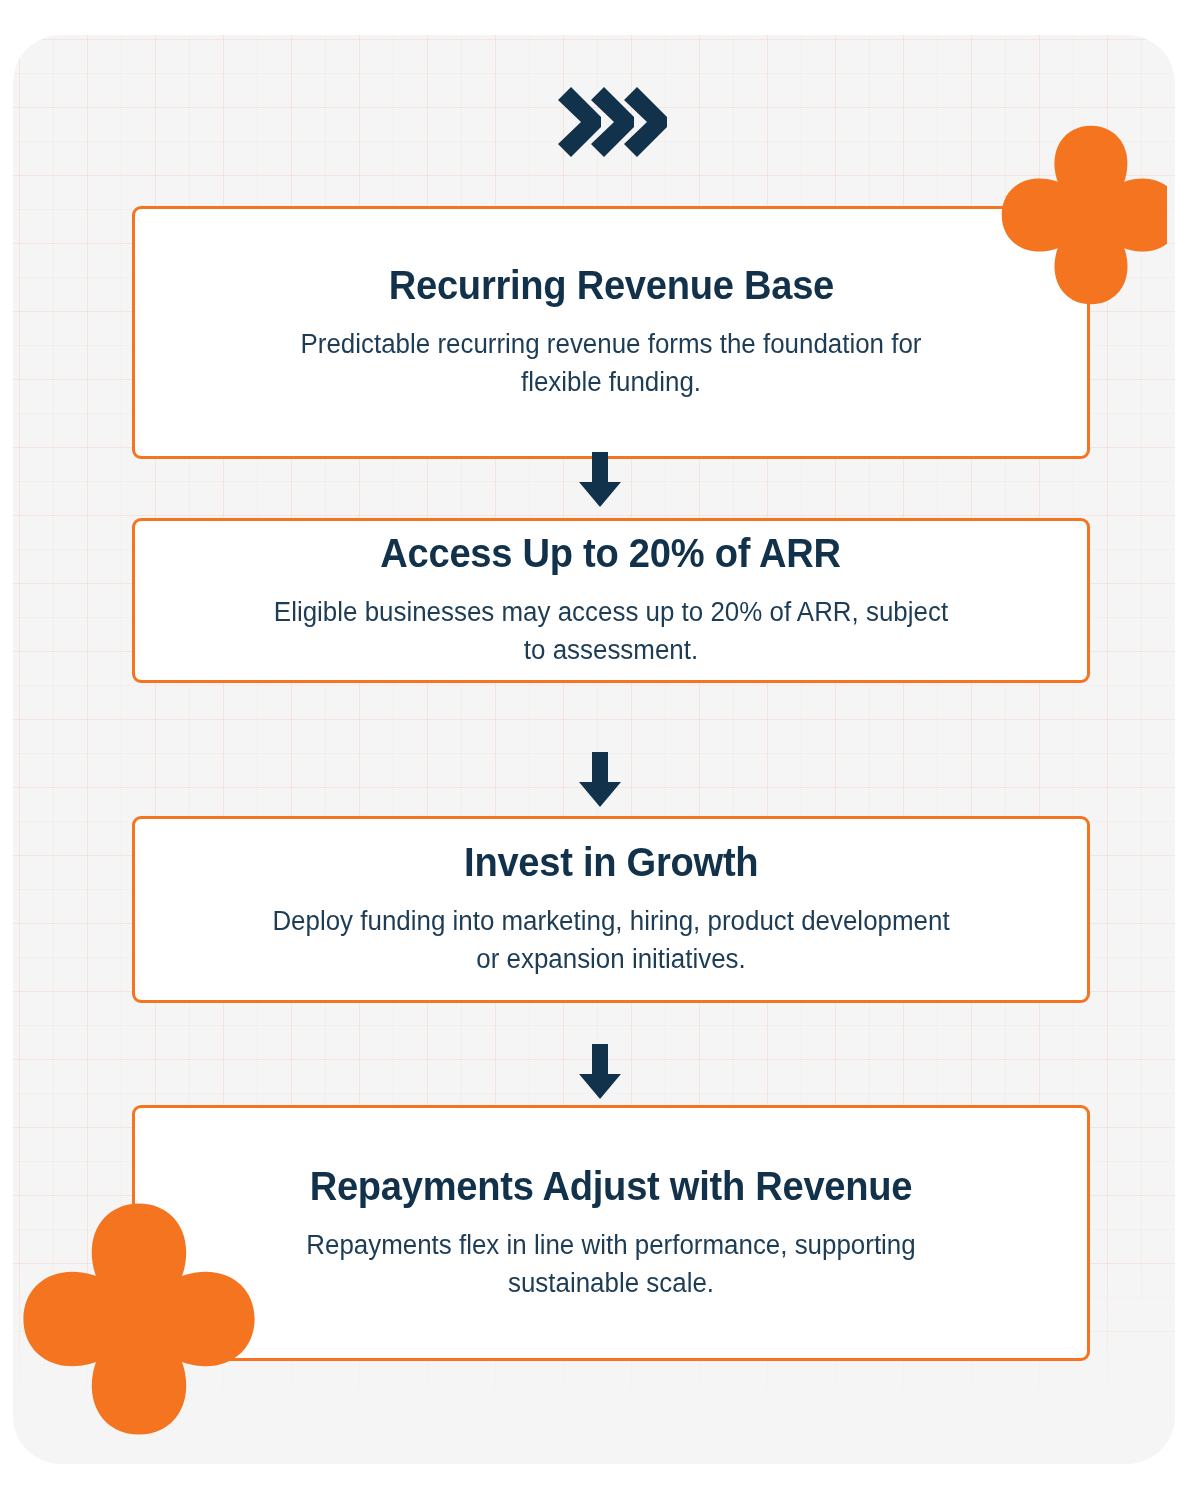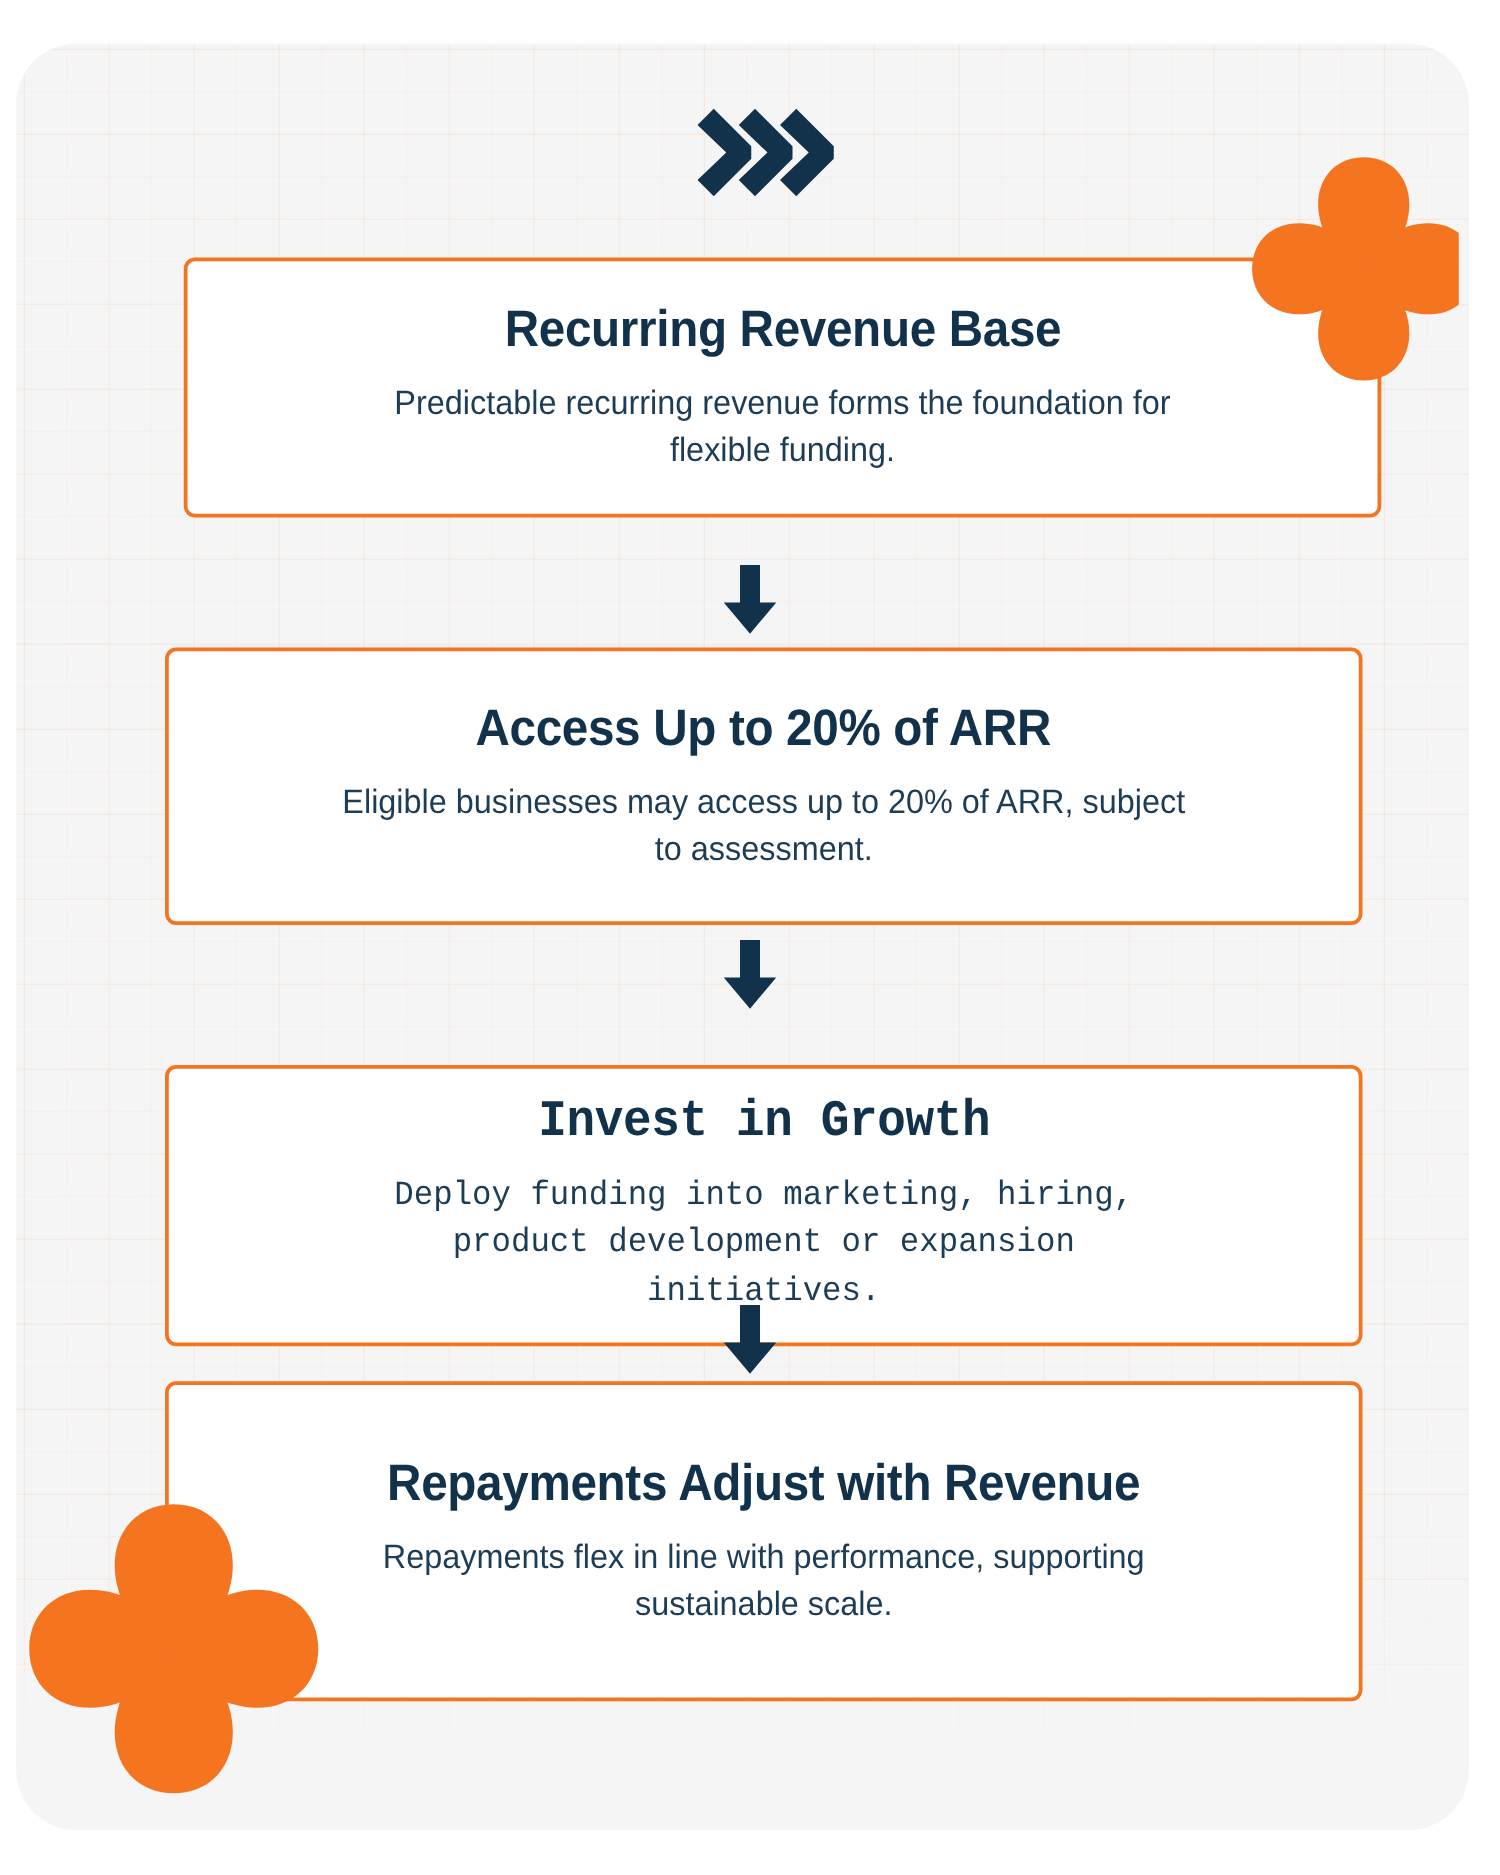--- a/index.html
+++ b/index.html
@@ -103,23 +103,23 @@
     color: #1d3c55;
     font-size: 27px;
     line-height: 1.42;
     font-weight: 400;
     transform: scaleX(0.96);
     margin: 0;
     max-width: 720px;
   }
 
   
-  #card-1 { top: 206px;  height: 208px; margin-left: 15px; }
-  #card-2 { top: 518px;  height: 222px; }
-  #card-3 { top: 852px;  height: 225px; font-family: Liberation Mono, monospace; }
+  #card-1 { top: 206px;  height: 253px; }
+  #card-2 { top: 518px;  height: 165px; }
+  #card-3 { top: 816px;  height: 187px; }
   #card-4 { top: 1105px; height: 256px; }
 
   
   .arrow {
     position: absolute;
     left: 578px;
     width: 44px;
     height: 56px;
   }
   #arrow-1 { top: 452px; }

